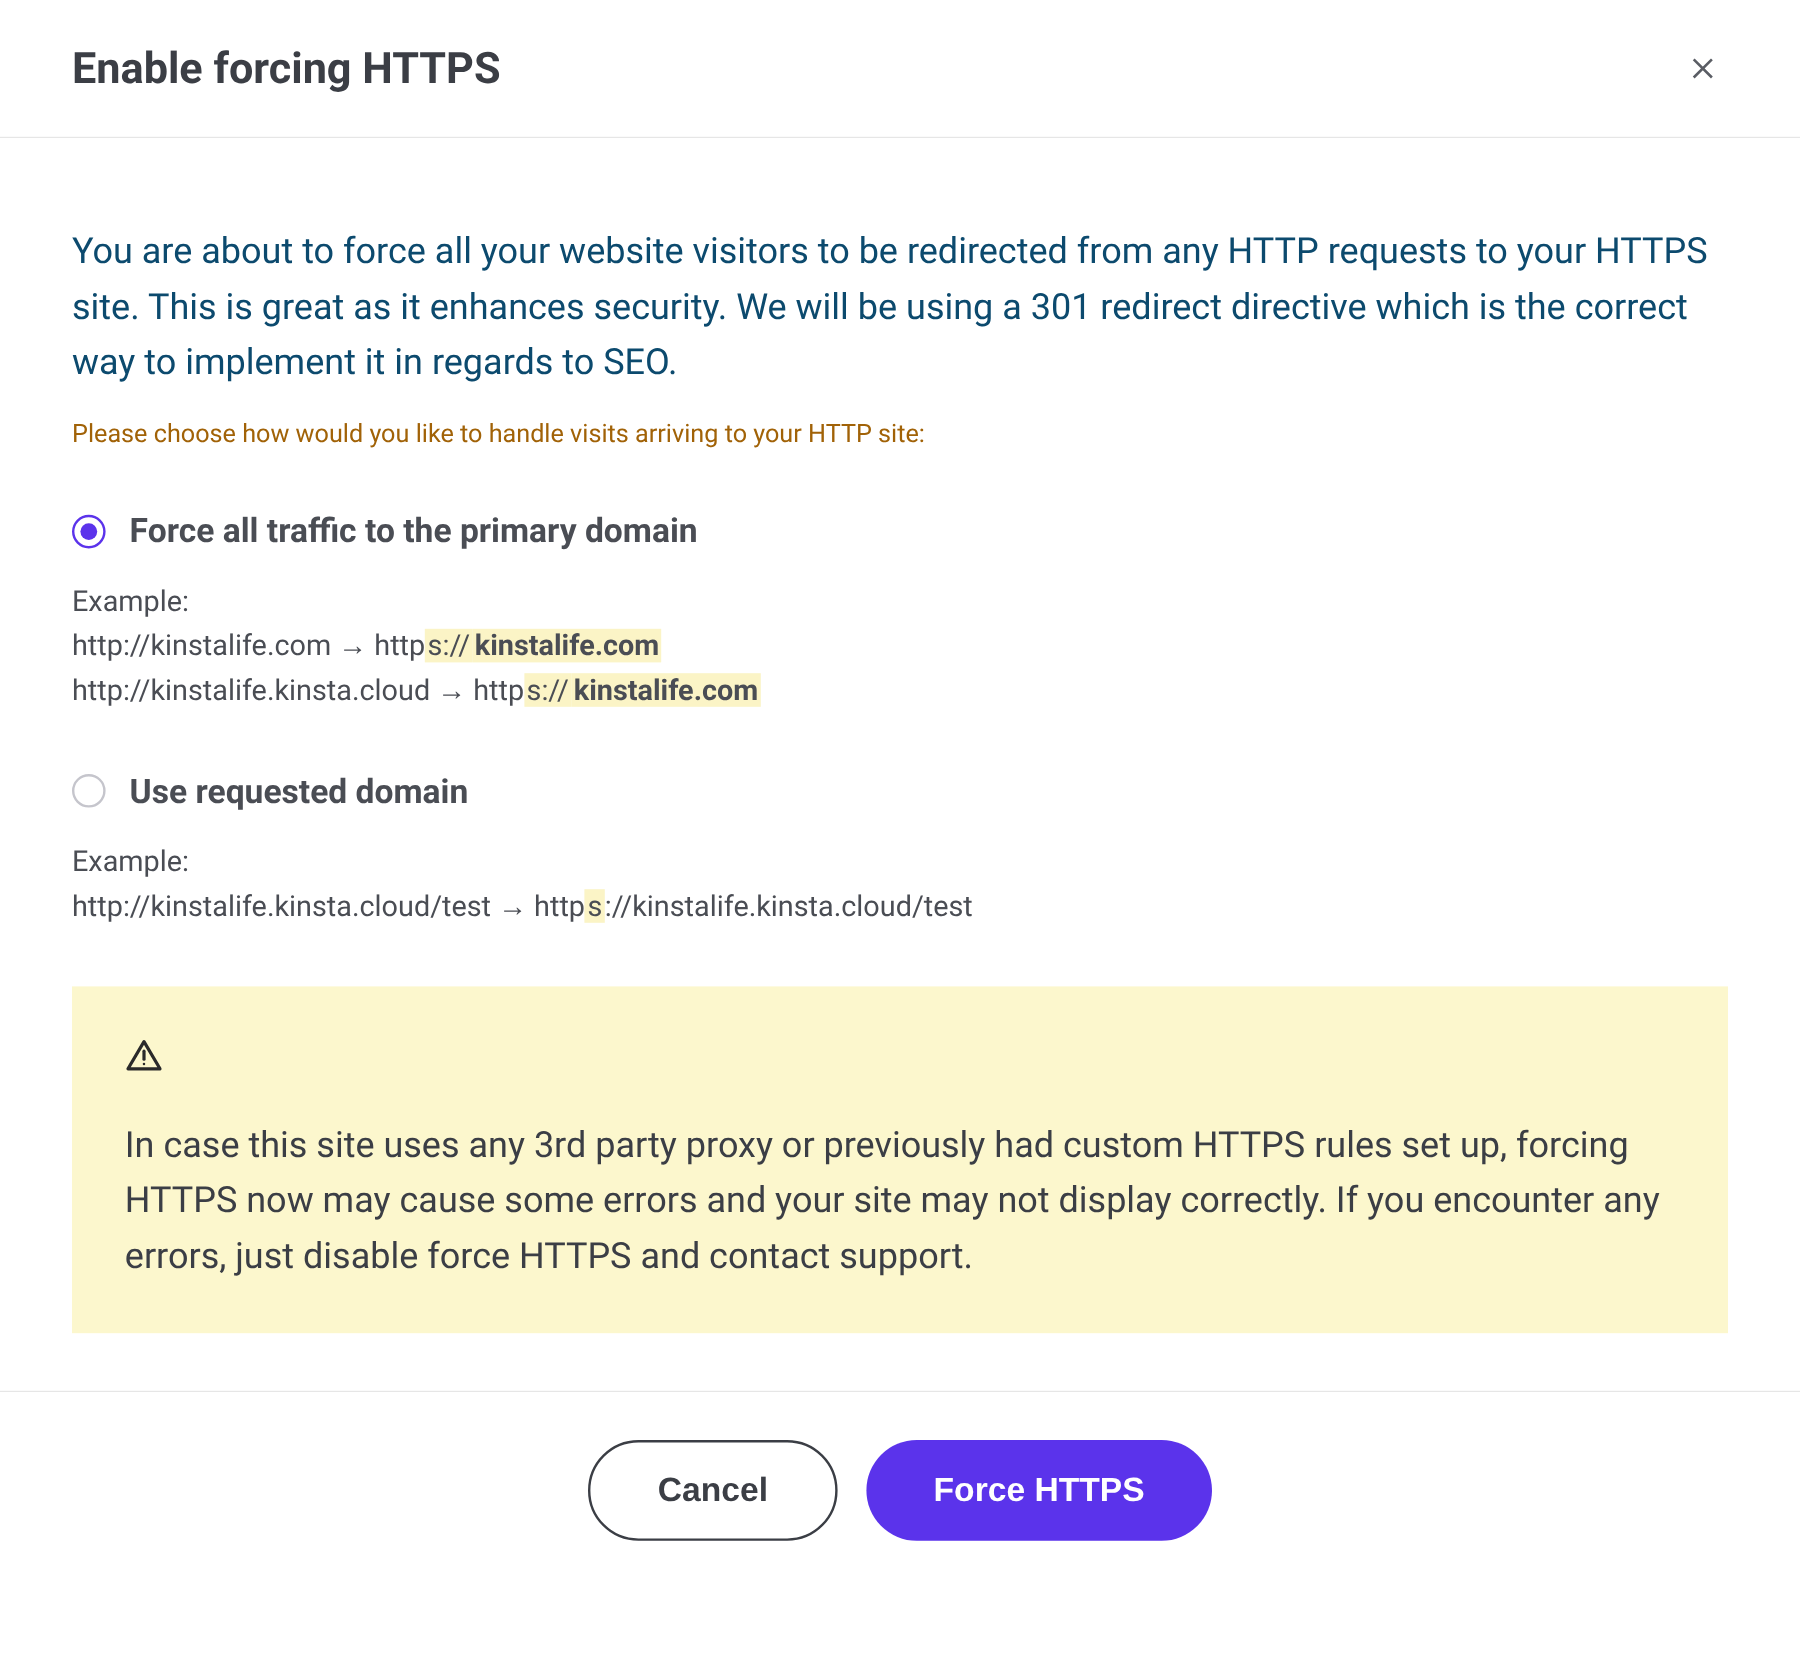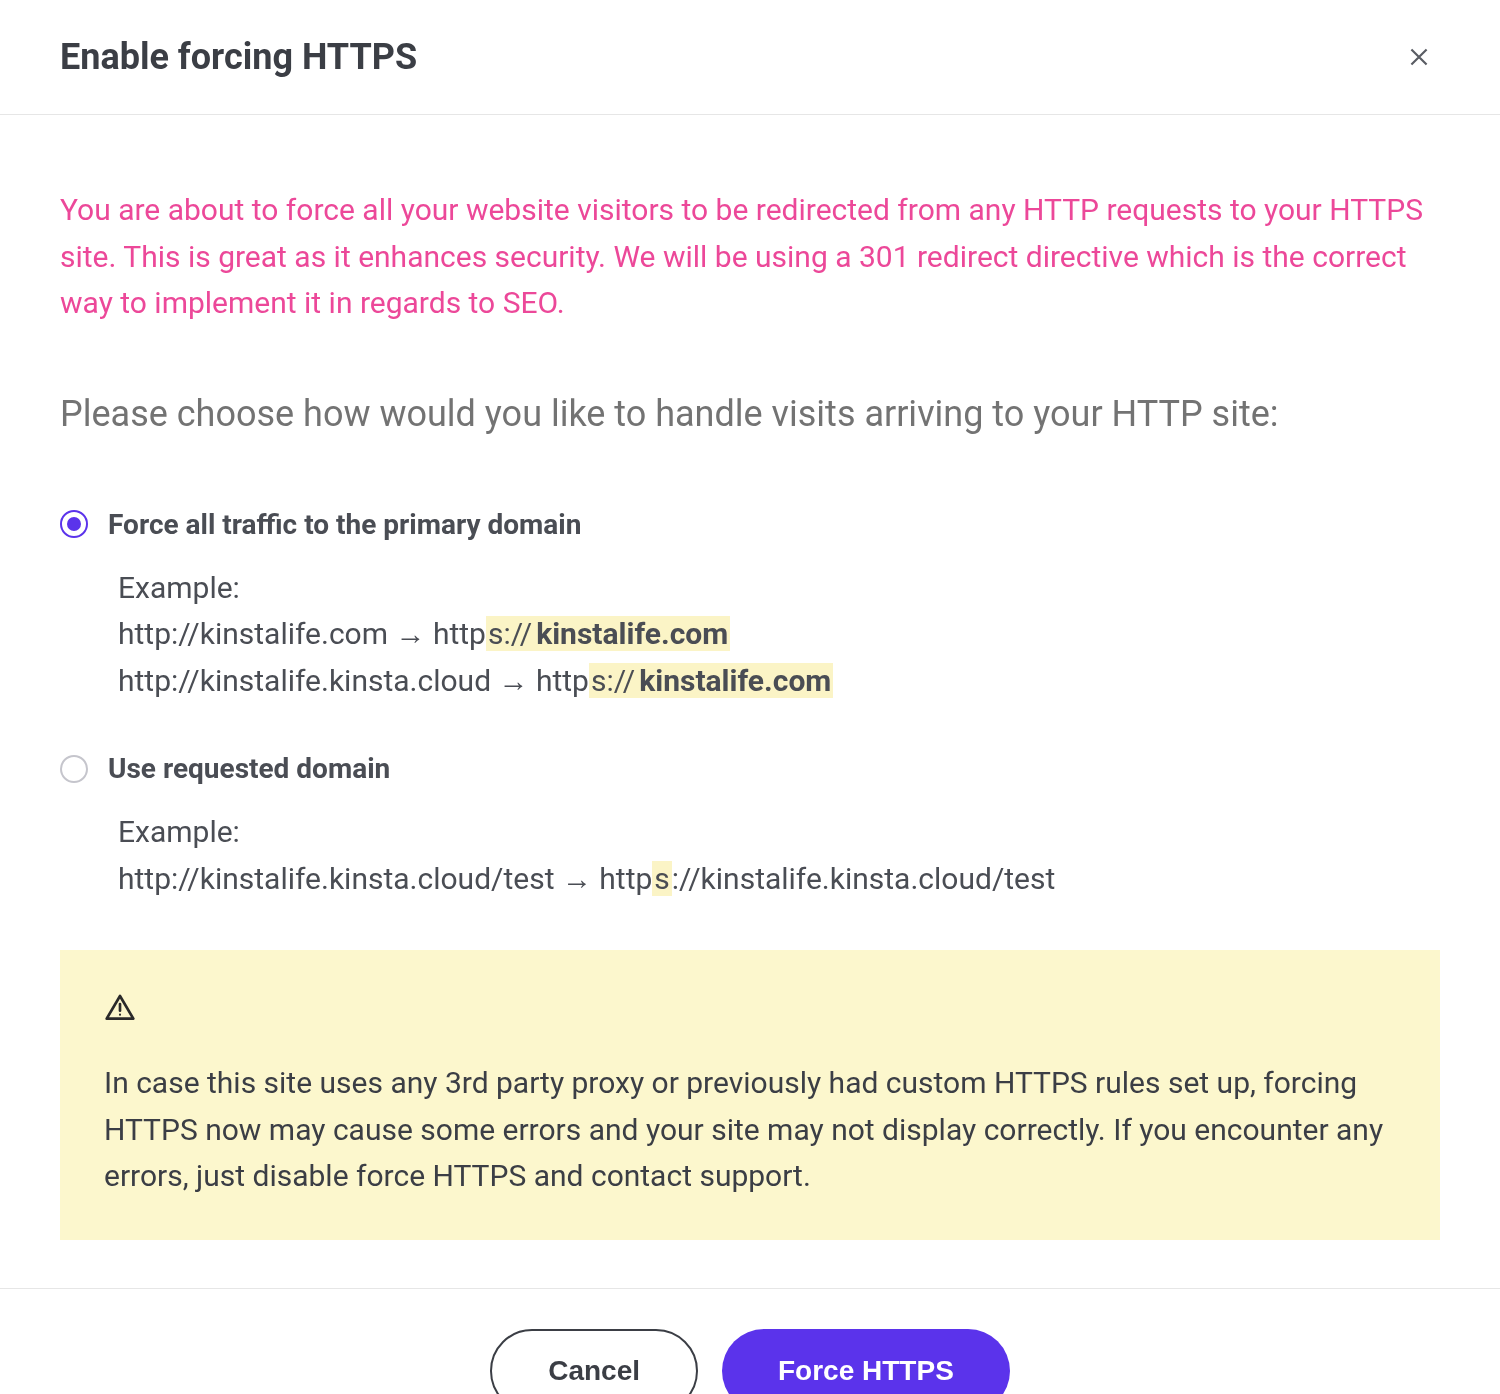--- a/index.html
+++ b/index.html
@@ -33,28 +33,28 @@
     padding: 8px;
     font-size: 0;
   }
   .close-btn svg { width: 26px; height: 26px; stroke: #5a5d64; stroke-width: 2; }
   .modal-body {
     padding: 72px 60px 48px 60px;
   }
   .intro-text {
     font-size: 30px;
     line-height: 1.55;
-    color: #ec4899;
-    margin-bottom: 60px;
+    color: #0c4a6e;
+    margin-bottom: 20px;
   }
   .prompt-text {
-    font-size: 36px;
+    font-size: 21px;
     line-height: 1.5;
-    color: #737373;
-    margin-bottom: 67px;
+    color: #a16207;
+    margin-bottom: 48px;
   }
   .radio-group { }
   .radio-option {
     margin-bottom: 48px;
   }
   .radio-row {
     display: flex;
     align-items: center;
     gap: 20px;
     cursor: pointer;
@@ -79,23 +79,22 @@
     background: #5b33eb;
     display: none;
   }
   .radio.checked .dot { display: block; }
   .radio-label {
     font-size: 28px;
     font-weight: 700;
     color: #4a4d54;
   }
   .example-block {
-    margin-left: 58px;
     margin-top: 24px;
-    font-size: 30px;
+    font-size: 24px;
     line-height: 1.55;
     color: #4a4d54;
   }
   .hl {
     background: #fbf4c6;
     padding: 0 2px;
   }
   .hl b, .hl strong { font-weight: 700; }
   .warning {
     background: #fcf7cd;

